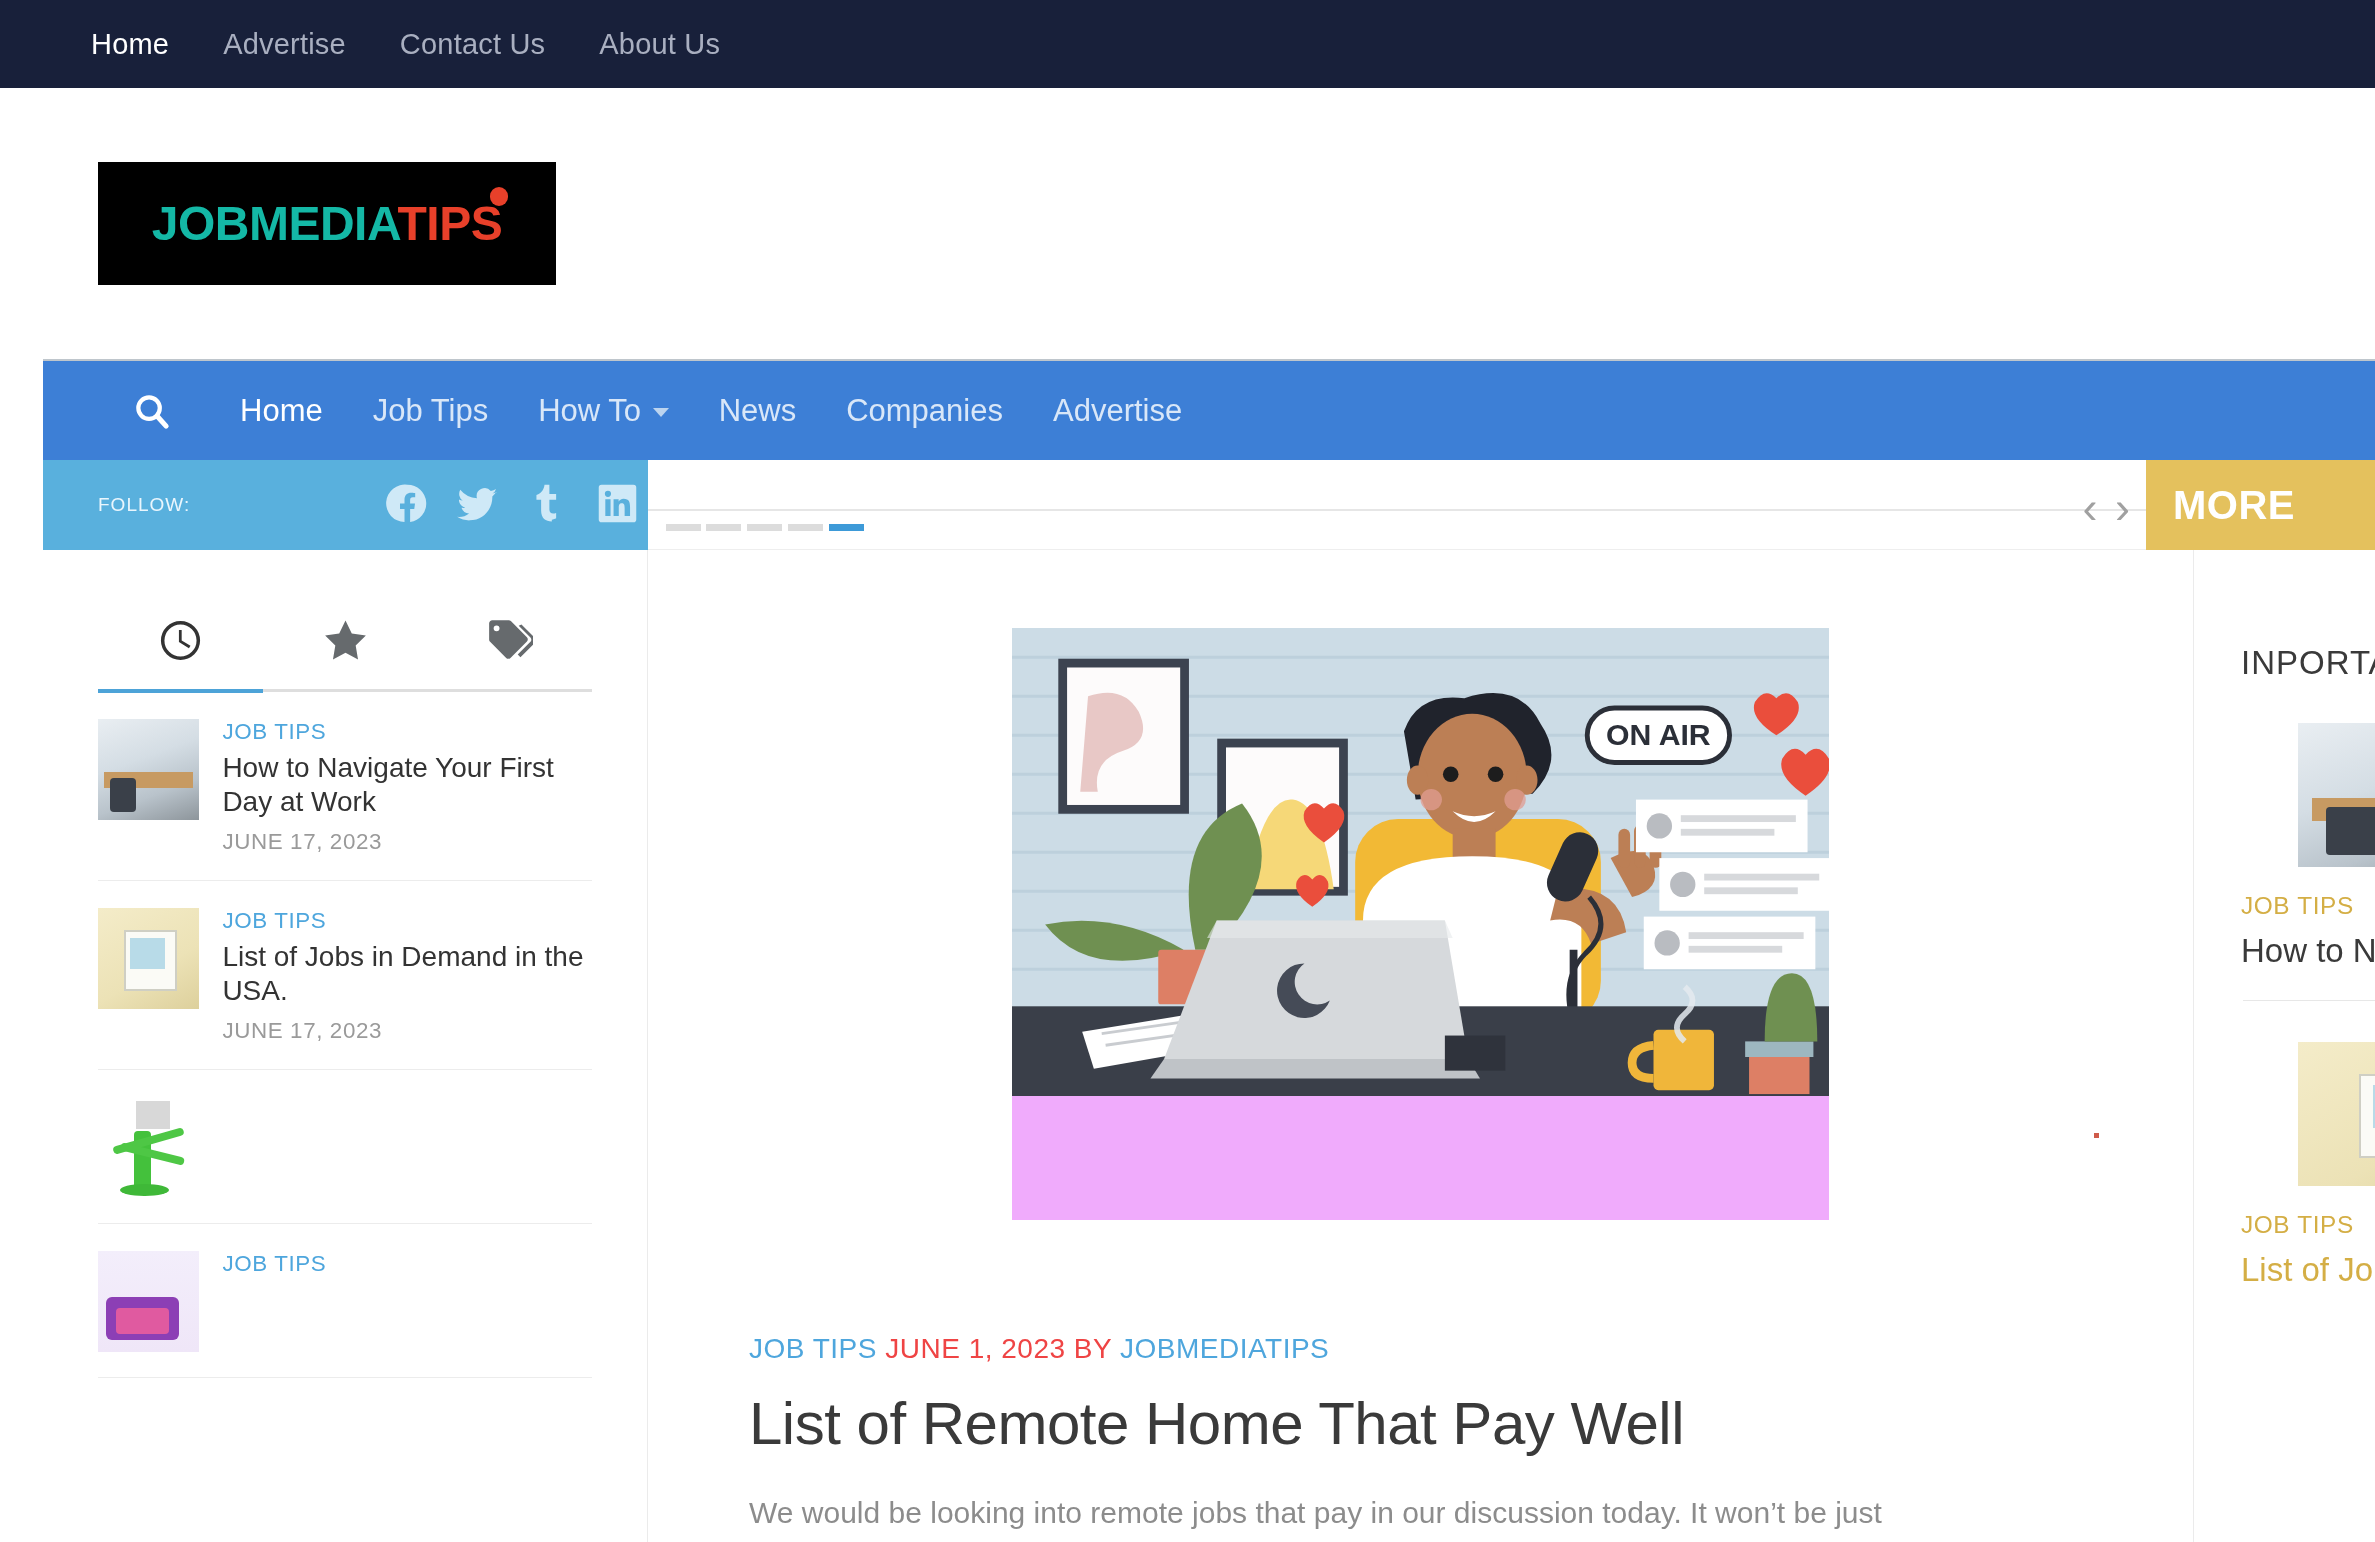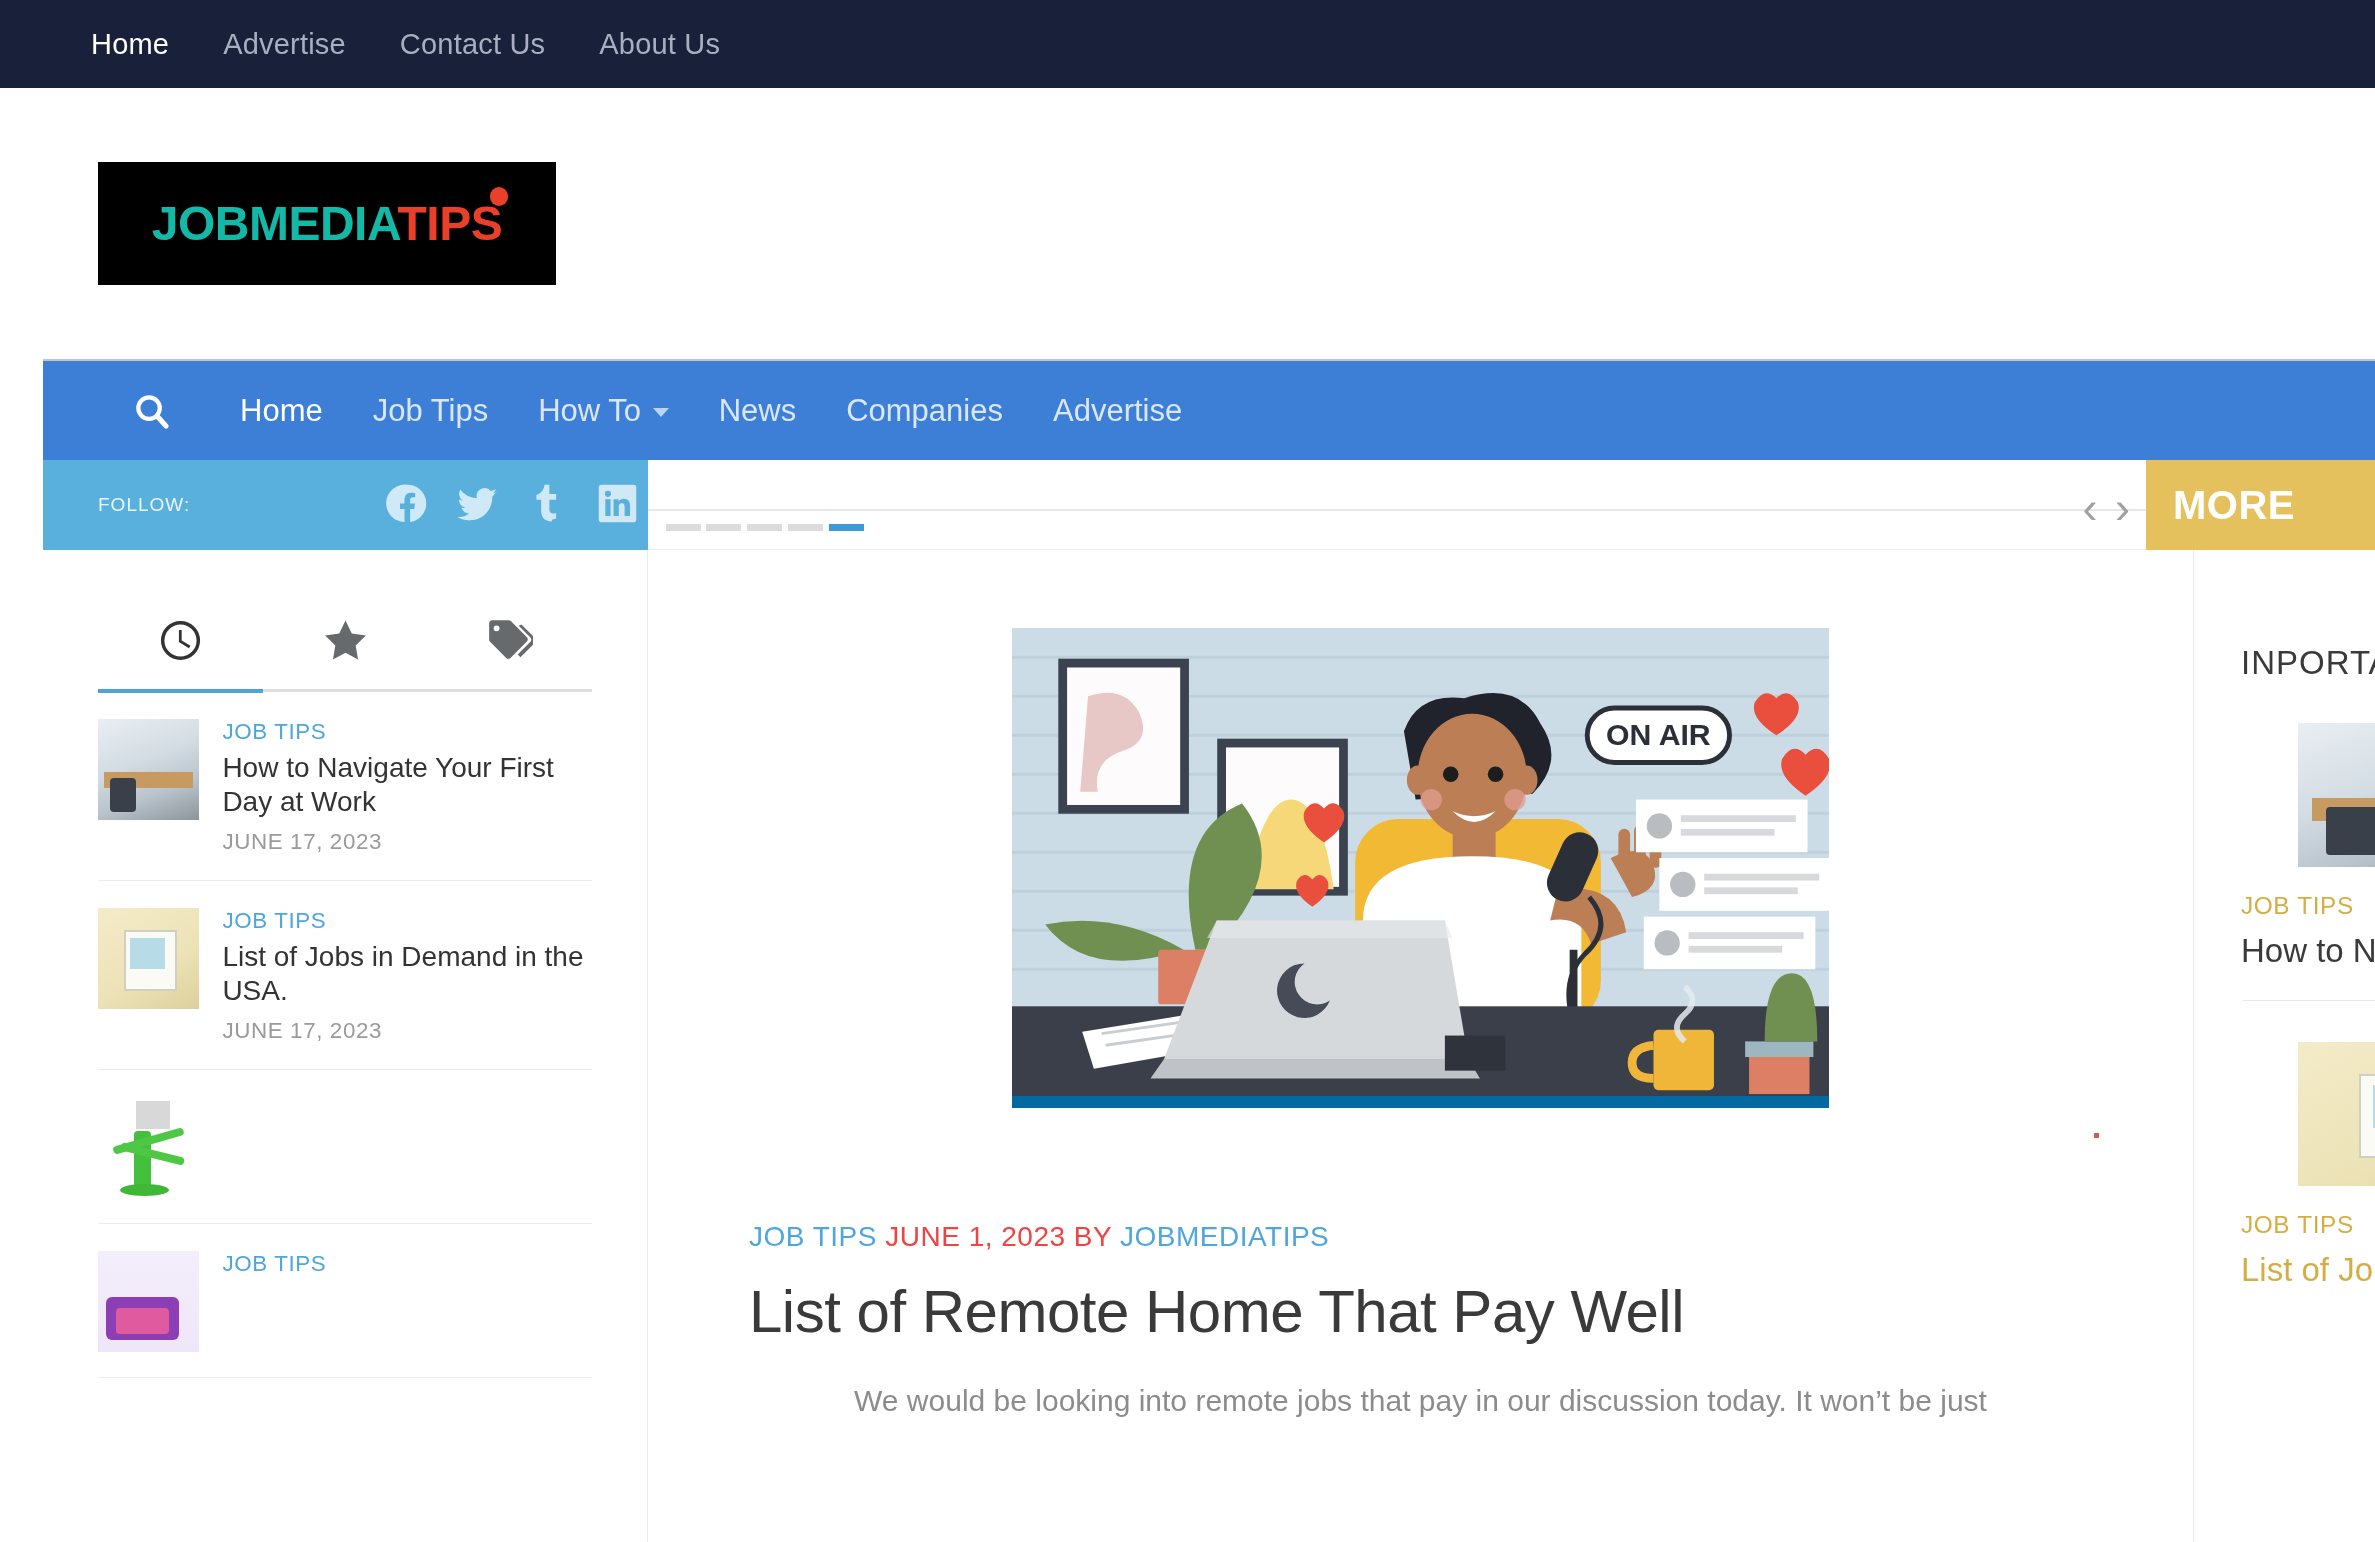--- a/index.html
+++ b/index.html
@@ -262,25 +262,25 @@
   
   .maincol {
     flex: 1;
     background: #ffffff;
     padding: 78px 101px 0 101px;
     min-width: 0;
     position: relative;
   }
   .hero {
     width: 817px;
-    height: 480px;
+    height: 592px;
     margin: 0 auto;
     position: relative;
     overflow: hidden;
-    background: #0369a1;
+    background: #f0abfc;
   }
   .art-meta {
     margin-top: 113px;
     font-size: 28px;
     letter-spacing: 0.5px;
   }
   .art-meta .cat { color: #4ea6dd; }
   .art-meta .dt { color: #ef4444; }
   .art-meta .au { color: #4ea6dd; }
   .art-title {
@@ -289,21 +289,20 @@
     color: #3a3a3a;
     font-weight: 400;
     line-height: 1.12;
     letter-spacing: -0.5px;
   }
   .art-excerpt {
     margin-top: 33px;
     font-size: 30px;
     color: #8c8c8c;
     line-height: 1.5;
-    text-align: center;
   }
   .dotmark {
     position: absolute;
     right: 94px;
     top: 583px;
     width: 4.9px; height: 4.9px;
     background: #cf5b4a;
   }
 
   

